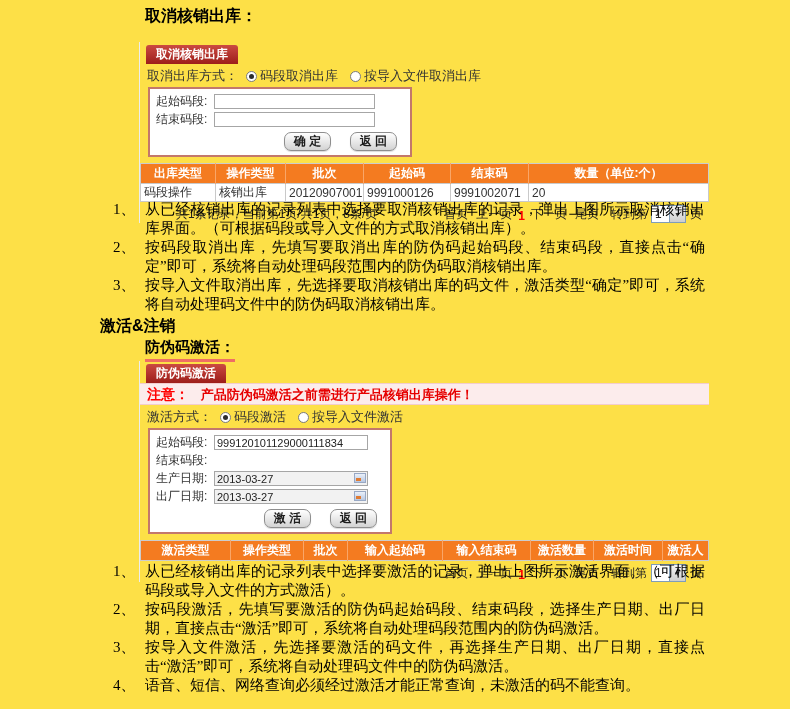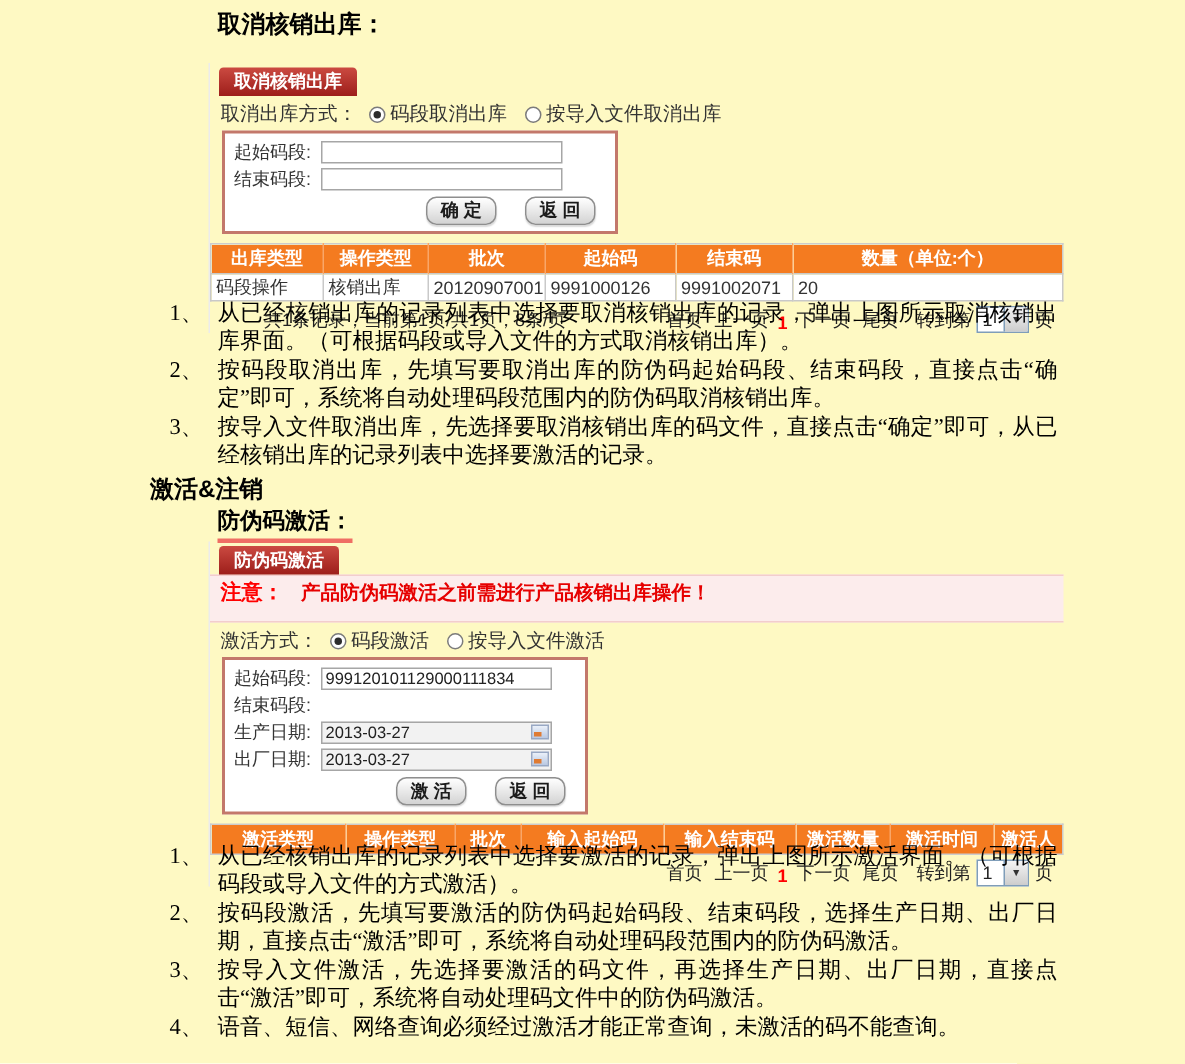--- a/index.html
+++ b/index.html
@@ -1,35 +1,35 @@
 <!DOCTYPE html>
 <html><head>
 <meta charset="utf-8">
 <style>
   html,body{margin:0;padding:0;background:#fff;}
-  .page{position:relative;width:790px;height:709px;background:#fef9c3;overflow:hidden;
+  .page{position:relative;width:790px;height:709px;background:#fde047;overflow:hidden;
         font-family:"Liberation Sans",sans-serif;color:#000;}
 
   .doc-title{position:absolute;left:145px;top:6px;font-family:"Liberation Serif",serif;
              font-weight:bold;font-size:16px;}
   .heading2{position:absolute;left:100px;top:316px;font-family:Liberation Sans, sans-serif;
             font-weight:bold;font-size:16px;}
   .subheading2{position:absolute;left:145px;top:338px;font-family:"Liberation Serif",serif;
             font-weight:bold;font-size:15px;border-bottom:3px solid #ef6e64;padding-bottom:2px;}
 
   .panel{position:absolute;left:139px;width:570px;border-left:1px solid #ececec;}
   .panel1{top:42px;}
   .panel2{top:361px;}
 
   .tab{display:inline-block;margin:3px 0 0 6px;padding:3px 10px 4px;
        background:linear-gradient(#cb4a41,#9d1e1a);color:#fff;font-size:12px;font-weight:bold;
        border-radius:3px 3px 0 0;line-height:12px;cursor:default;}
 
   .notice{width:562px;background:#fcecec;border-top:1px solid #f3cdcd;border-bottom:1px solid #f3cdcd;
-          padding:3px 0 12px 7px;font-size:13px;font-weight:bold;color:#e60000;line-height:14px;}
+          padding:3px 0 2px 7px;font-size:13px;font-weight:bold;color:#e60000;line-height:14px;}
   .notice .nlabel{color:#ff0000;margin-right:8px;font-size:14px;}
 
   .mode-row{display:flex;align-items:center;margin:5px 0 4px 7px;font-size:13px;color:#333;line-height:14px;}
   .mode-row .mlabel{margin-right:8px;}
   .radio{width:11px;height:11px;border-radius:50%;border:1px solid #7b7b7b;background:#fff;
          display:inline-block;position:relative;box-sizing:border-box;flex:none;margin-right:3px;cursor:pointer;}
   .radio.sel::after{content:'';position:absolute;left:2px;top:2px;width:5px;height:5px;
                     background:#2c2c2c;border-radius:50%;}
   .rlabel{margin-right:12px;}
 
@@ -169,21 +169,21 @@
     <div class="litem">
       <span class="num">1、</span>
       <span class="txt">从已经核销出库的记录列表中选择要取消核销出库的记录，弹出上图所示取消核销出库界面。（可根据码段或导入文件的方式取消核销出库）。</span>
     </div>
     <div class="litem">
       <span class="num">2、</span>
       <span class="txt">按码段取消出库，先填写要取消出库的防伪码起始码段、结束码段，直接点击“确定”即可，系统将自动处理码段范围内的防伪码取消核销出库。</span>
     </div>
     <div class="litem">
       <span class="num">3、</span>
-      <span class="txt">按导入文件取消出库，先选择要取消核销出库的码文件，直接点击“确定”即可，从已经核销出库的记录列表中选择要激活的记录。</span>
+      <span class="txt">按导入文件取消出库，先选择要取消核销出库的码文件，激活类型“确定”即可，系统将自动处理码文件中的防伪码取消核销出库。</span>
     </div>
   </div>
 
   <div class="heading2">激活&amp;注销</div>
   <div class="subheading2">防伪码激活：</div>
 
   <div class="panel panel2">
     <div class="tab">防伪码激活</div>
 
     <div class="notice">

